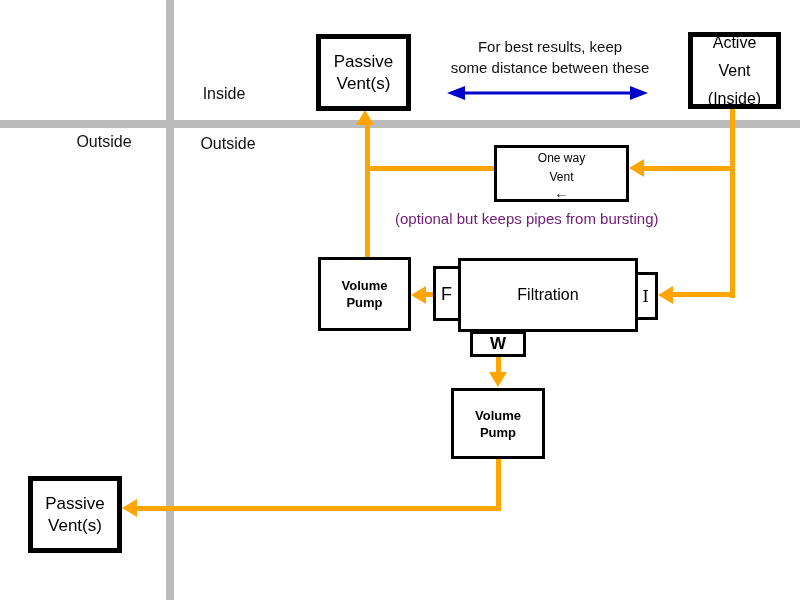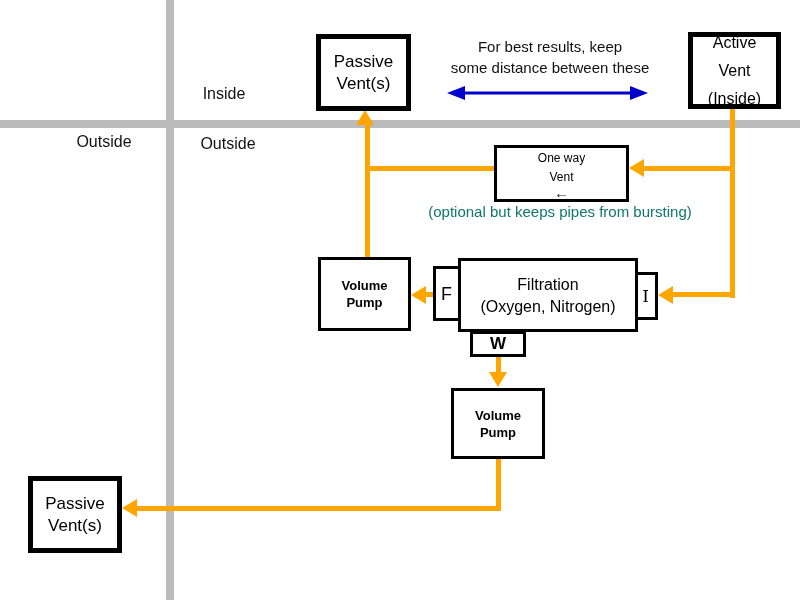--- a/index.html
+++ b/index.html
@@ -30,21 +30,21 @@
   .pump-text{font-size:13px;line-height:17px;font-weight:bold;}
   .filt-title{font-size:16px;line-height:24px;}
   .filt-sub{font-size:16px;line-height:20px;}
   .port-letter{font-size:18px;line-height:18px;}
   .pipe{position:absolute;background:var(--pipe);}
   .ah{position:absolute;width:0;height:0;}
   .ah-left{border-top:9px solid transparent;border-bottom:9px solid transparent;border-right:15px solid var(--pipe);}
   .ah-up{border-left:9px solid transparent;border-right:9px solid transparent;border-bottom:15px solid var(--pipe);}
   .ah-down{border-left:9px solid transparent;border-right:9px solid transparent;border-top:15px solid var(--pipe);}
   .note{font-size:15px;line-height:21px;text-align:center;color:#111;}
-  .small-note{font-size:15px;line-height:18px;text-align:center;color:#0f766e;}
+  .small-note{font-size:15px;line-height:18px;color:#701a75;margin-top:7px;}
 </style>
 </head>
 <body>
 
 <div class="abs wall" style="left:0;top:120px;width:800px;height:8px;"></div>
 <div class="abs wall" style="left:166px;top:0;width:8px;height:600px;"></div>
 
 <div class="abs label" style="left:179px;top:84px;width:90px;">
   <span>Inside</span>
 </div>
@@ -109,21 +109,20 @@
 
 <div class="node" style="left:433px;top:266px;width:42px;height:55px;justify-content:center;align-items:flex-start;padding-left:5px;z-index:1;">
   <div class="port-letter">F</div>
 </div>
 <div class="node" style="left:618px;top:272px;width:40px;height:48px;align-items:flex-end;padding-right:6px;z-index:1;">
   <div class="port-letter" style="font-family:'DejaVu Serif', serif;font-size:17px;">I</div>
 </div>
 
 <div class="node" style="left:458px;top:258px;width:180px;height:74px;z-index:2;">
   <div class="filt-title">Filtration</div>
-  <div class="filt-sub">(Oxygen, Nitrogen)</div>
 </div>
 
 <div class="node" style="left:470px;top:331px;width:56px;height:26px;z-index:3;">
   <div class="port-letter" style="font-weight:bold;font-size:17px;">W</div>
 </div>
 
 <div class="node" style="left:451px;top:388px;width:94px;height:71px;">
   <div class="pump-text">Volume</div>
   <div class="pump-text">Pump</div>
 </div>

